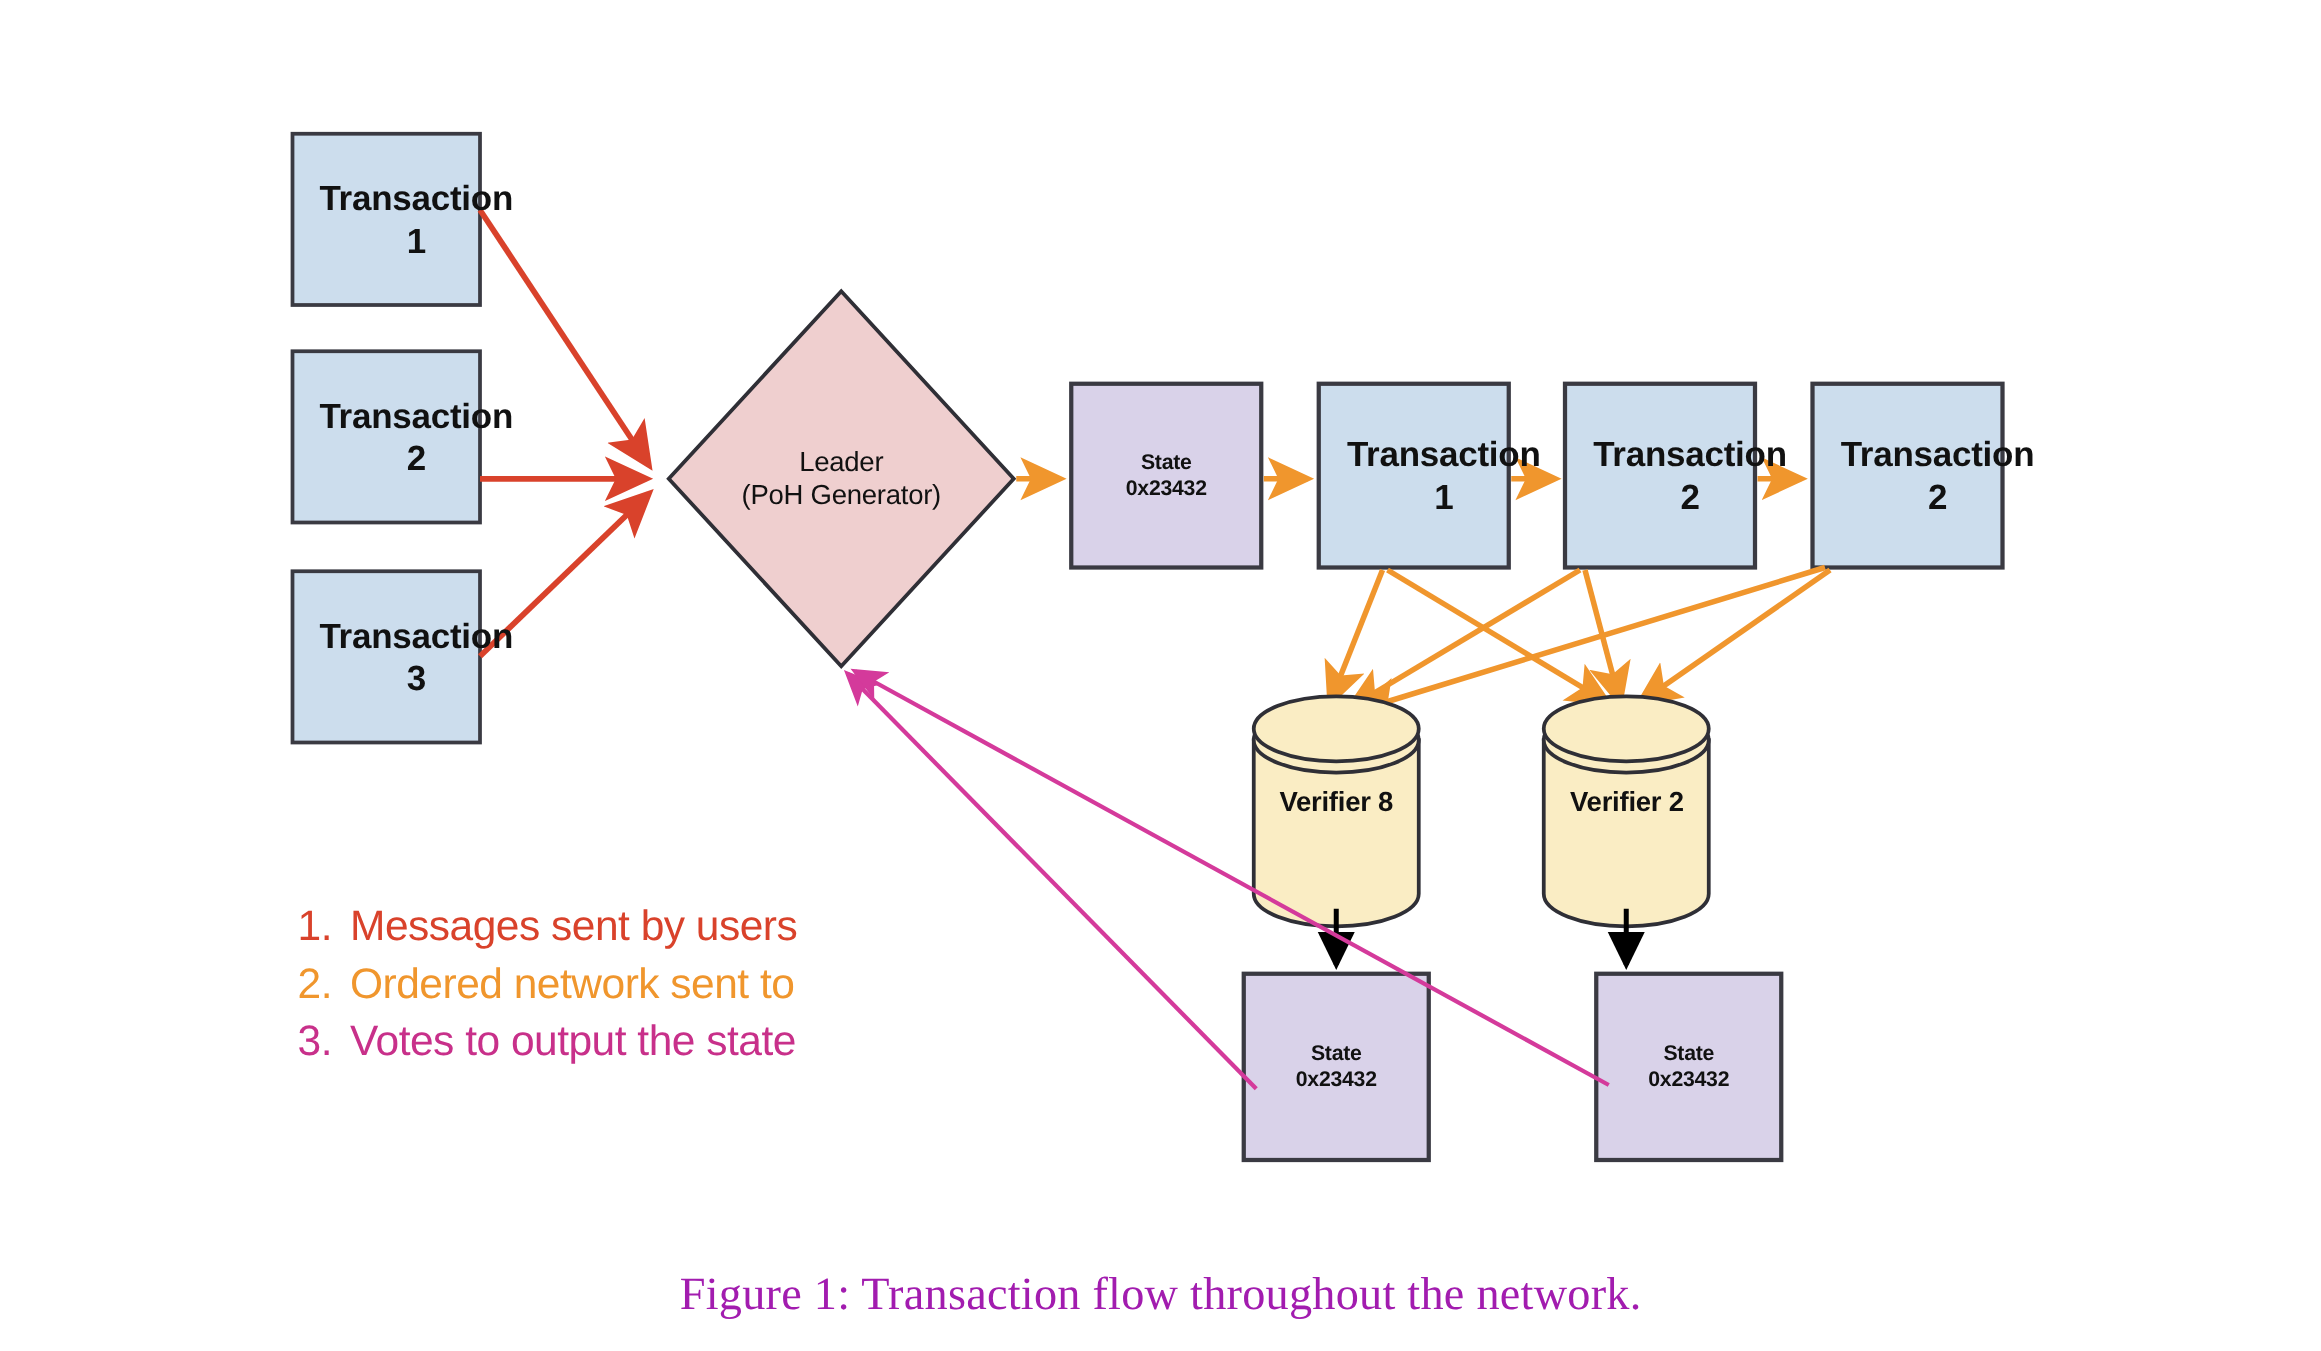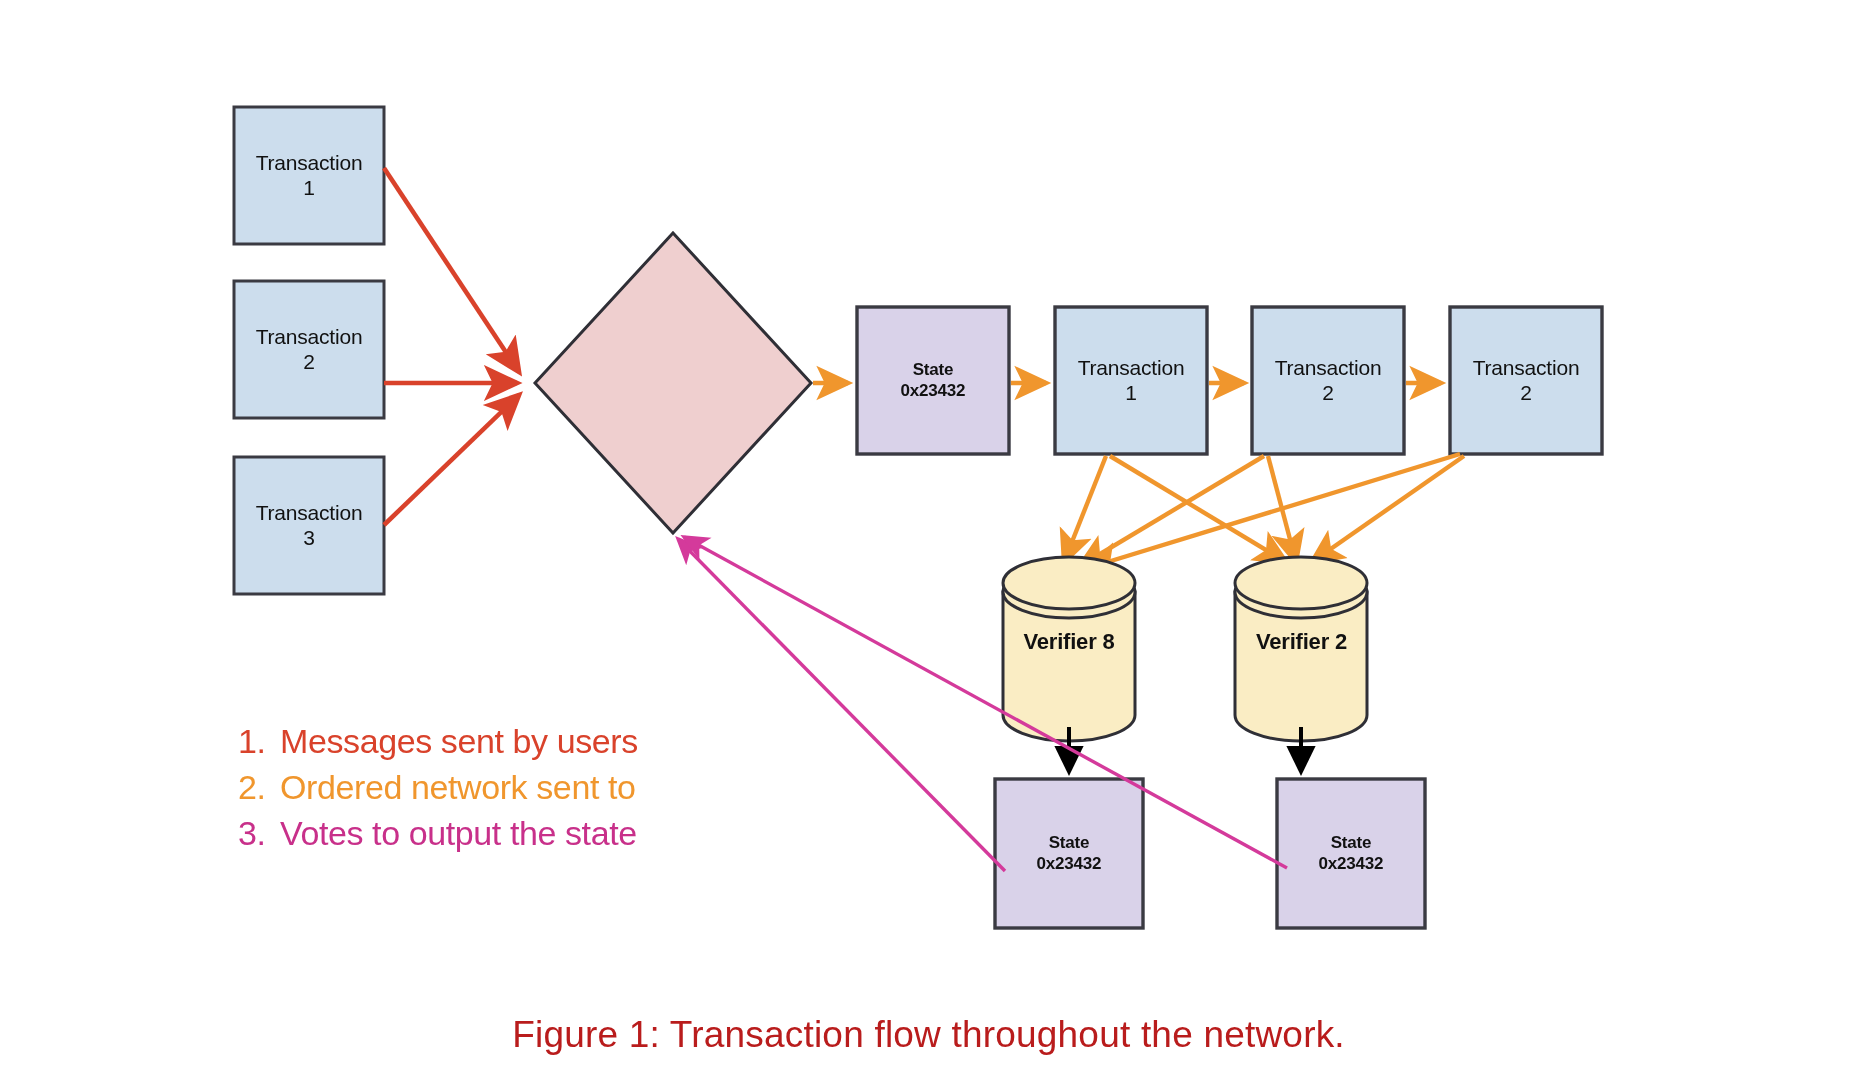--- a/index.html
+++ b/index.html
@@ -7,36 +7,36 @@
   body{width:1857px;height:1081px;font-family:"Liberation Sans",sans-serif;-webkit-font-smoothing:antialiased;}
   #page{position:relative;width:1857px;height:1081px;background:#fff;overflow:hidden;}
   svg#canvas{position:absolute;left:0;top:0;width:1857px;height:1081px;}
 
   .node-label{
     position:absolute;
     display:flex;align-items:center;justify-content:center;
     text-align:center;line-height:1.18;
     color:#111111;pointer-events:none;
   }
-  .txt-box{font-size:21px;font-weight:400;letter-spacing:-0.2px;}
+  .txt-box{font-size:28px;font-weight:700;letter-spacing:-0.2px;padding-left:24px;}
   .txt-state{font-size:17px;font-weight:700;letter-spacing:-0.2px;}
   .txt-diamond{font-size:22px;font-weight:400;letter-spacing:-0.2px;}
   .txt-verifier{font-size:22px;font-weight:700;letter-spacing:-0.2px;}
 
   .legend{position:absolute;left:238px;top:718px;width:560px;font-size:34px;line-height:46px;letter-spacing:-0.4px;}
   .legend-row{display:flex;align-items:flex-start;}
   .legend-num{width:42px;flex:0 0 42px;}
   .legend-text{flex:1 1 auto;}
   .lg1{color:#d9422b;}
   .lg2{color:#f0962d;}
   .lg3{color:#c8308a;}
 
   .caption{
     position:absolute;left:0;top:1014px;width:1857px;text-align:center;
-    font-family:Liberation Sans, sans-serif;font-size:37px;color:#b91c1c;letter-spacing:0.2px;
+    font-family:Liberation Serif, serif;font-size:37px;color:#a21caf;letter-spacing:0.2px;
   }
 </style>
 </head>
 <body>
 
 <div id="page">
 
   <svg id="canvas" viewBox="0 0 1857 1081">
     <defs>
       <marker id="ah-red" markerWidth="9" markerHeight="9" refX="7.2" refY="4.5" orient="auto" markerUnits="strokeWidth">
@@ -118,20 +118,23 @@
   <div class="node-label txt-box" style="left:234px;top:107px;width:150px;height:137px;">
     <div><span>Transaction</span><br><span>1</span></div>
   </div>
   <div class="node-label txt-box" style="left:234px;top:281px;width:150px;height:137px;">
     <div><span>Transaction</span><br><span>2</span></div>
   </div>
   <div class="node-label txt-box" style="left:234px;top:457px;width:150px;height:137px;">
     <div><span>Transaction</span><br><span>3</span></div>
   </div>
 
+  <div class="node-label txt-diamond" style="left:563px;top:333px;width:220px;height:100px;">
+    <div><span>Leader</span><br><span>(PoH Generator)</span></div>
+  </div>
 
   <div class="node-label txt-state" style="left:857px;top:307px;width:152px;height:147px;">
     <div><span>State</span><br><span>0x23432</span></div>
   </div>
   <div class="node-label txt-box" style="left:1055px;top:307px;width:152px;height:147px;">
     <div><span>Transaction</span><br><span>1</span></div>
   </div>
   <div class="node-label txt-box" style="left:1252px;top:307px;width:152px;height:147px;">
     <div><span>Transaction</span><br><span>2</span></div>
   </div>

